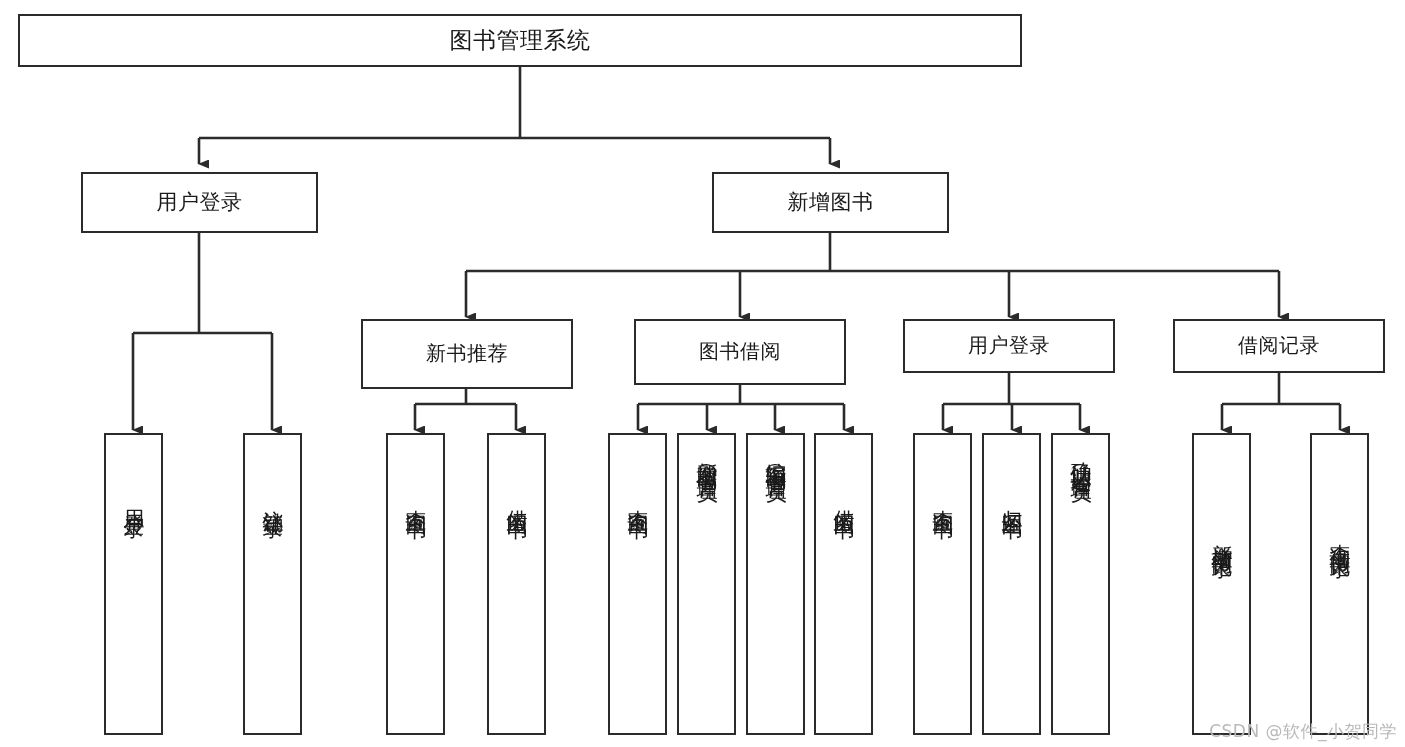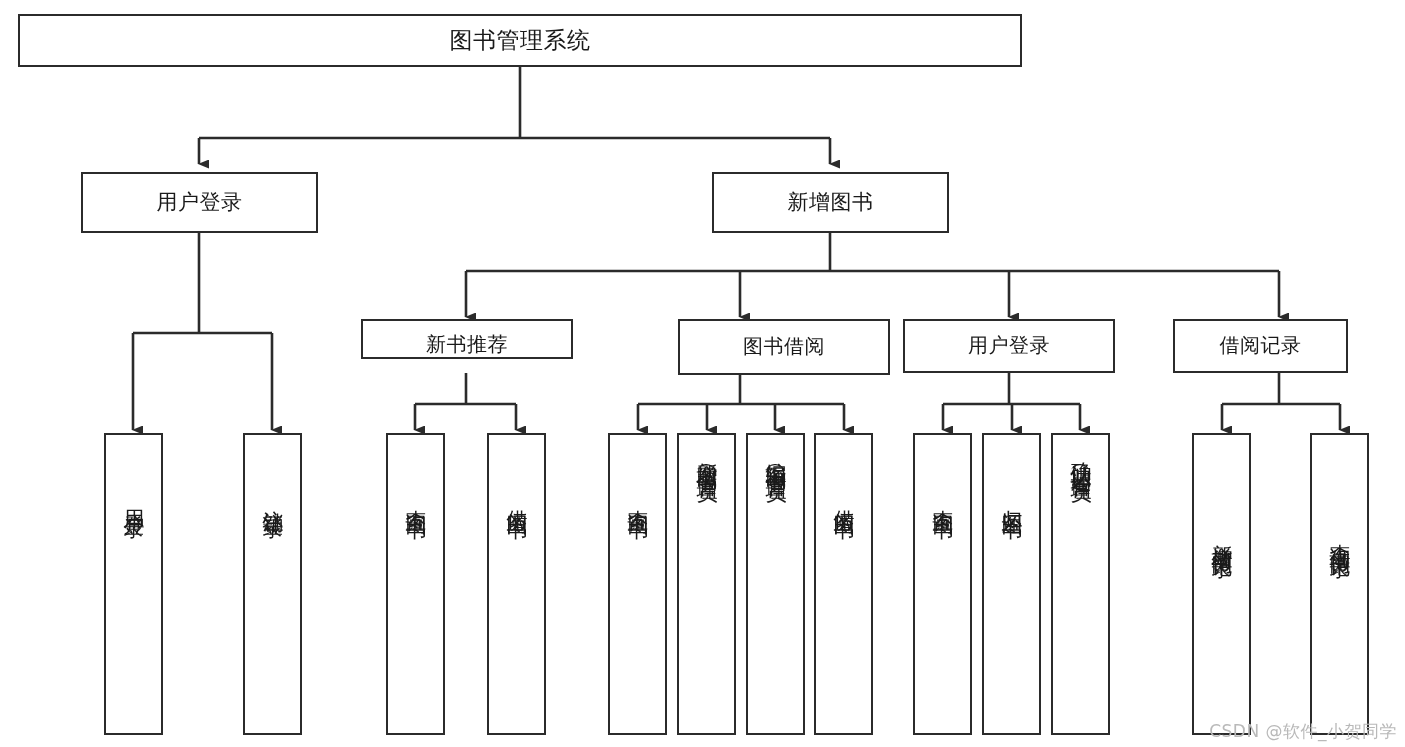--- a/index.html
+++ b/index.html
@@ -137,30 +137,30 @@
     <span class="lbl">图书管理系统</span>
   </div>
 
   <div class="node level1" style="left:81px; top:172px; width:237px; height:61px;">
     <span class="lbl">用户登录</span>
   </div>
   <div class="node level1" style="left:712px; top:172px; width:237px; height:61px;">
     <span class="lbl">新增图书</span>
   </div>
 
-  <div class="node level2" style="left:361px; top:319px; width:212px; height:40px;align-items:flex-end;">
+  <div class="node level2" style="left:361px; top:319px; width:212px; height:70px;">
     <span class="lbl">新书推荐</span>
   </div>
-  <div class="node level2" style="left:634px; top:319px; width:212px; height:56px;margin-left:44px;">
+  <div class="node level2" style="left:634px; top:319px; width:212px; height:66px;">
     <span class="lbl">图书借阅</span>
   </div>
   <div class="node level2" style="left:903px; top:319px; width:212px; height:54px;">
     <span class="lbl">用户登录</span>
   </div>
-  <div class="node level2" style="left:1173px; top:319px; width:175px; height:54px;">
+  <div class="node level2" style="left:1173px; top:319px; width:212px; height:54px;">
     <span class="lbl">借阅记录</span>
   </div>
 
   <div class="node leaf mid" style="left:104px; top:433px; width:59px; height:302px;">
     <span class="lbl">用户登录</span>
   </div>
   <div class="node leaf mid" style="left:243px; top:433px; width:59px; height:302px;">
     <span class="lbl">注销登录</span>
   </div>
 

